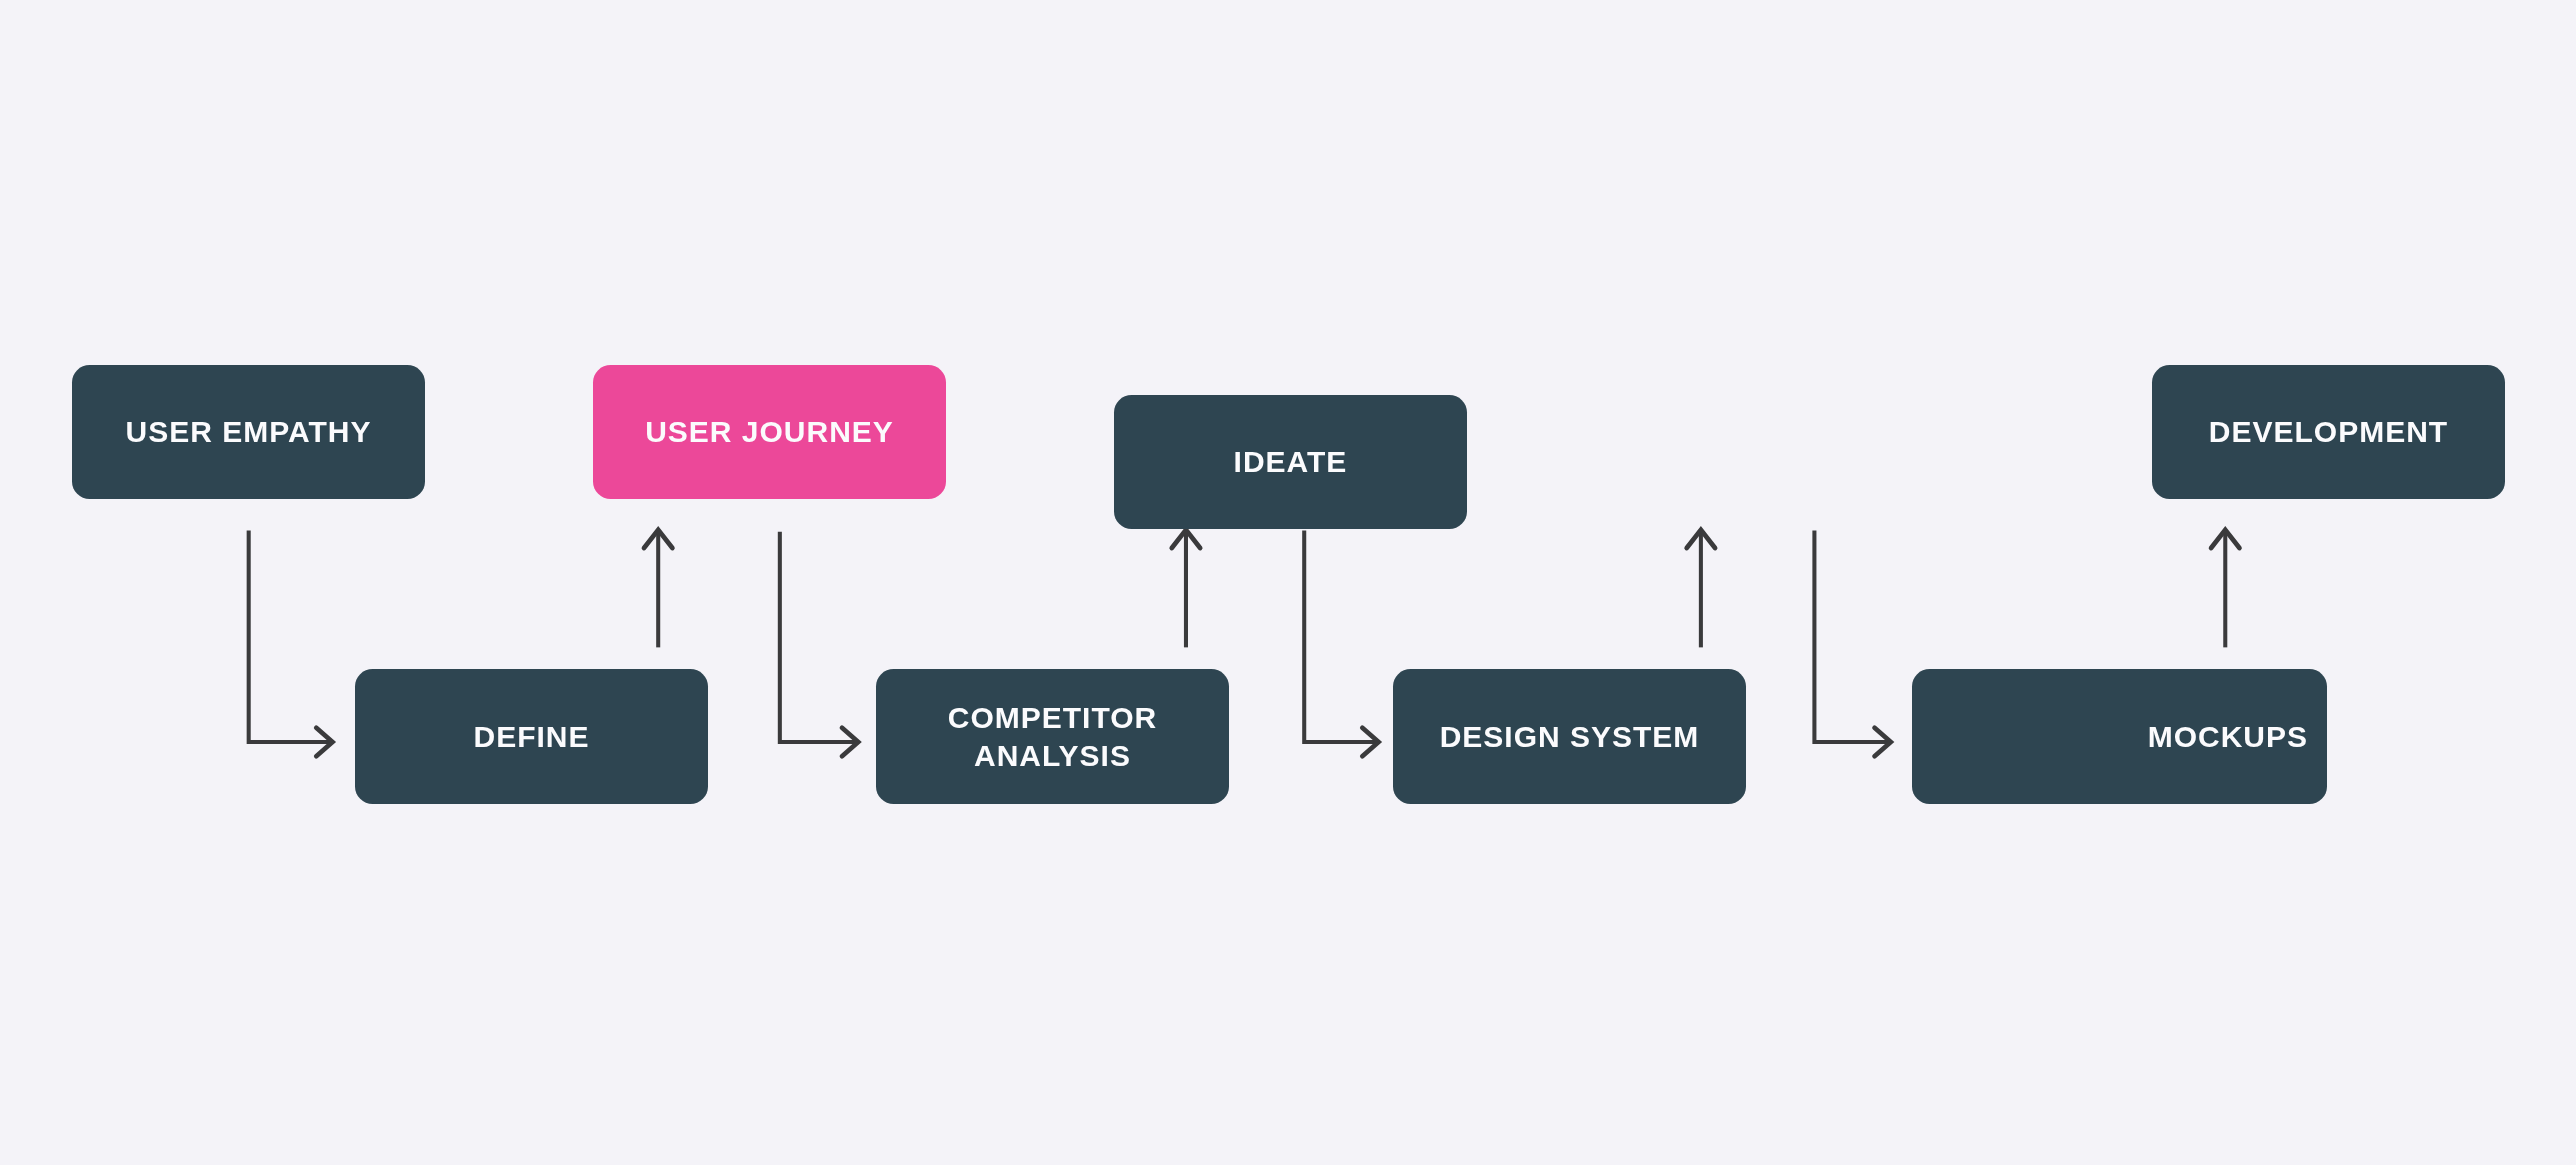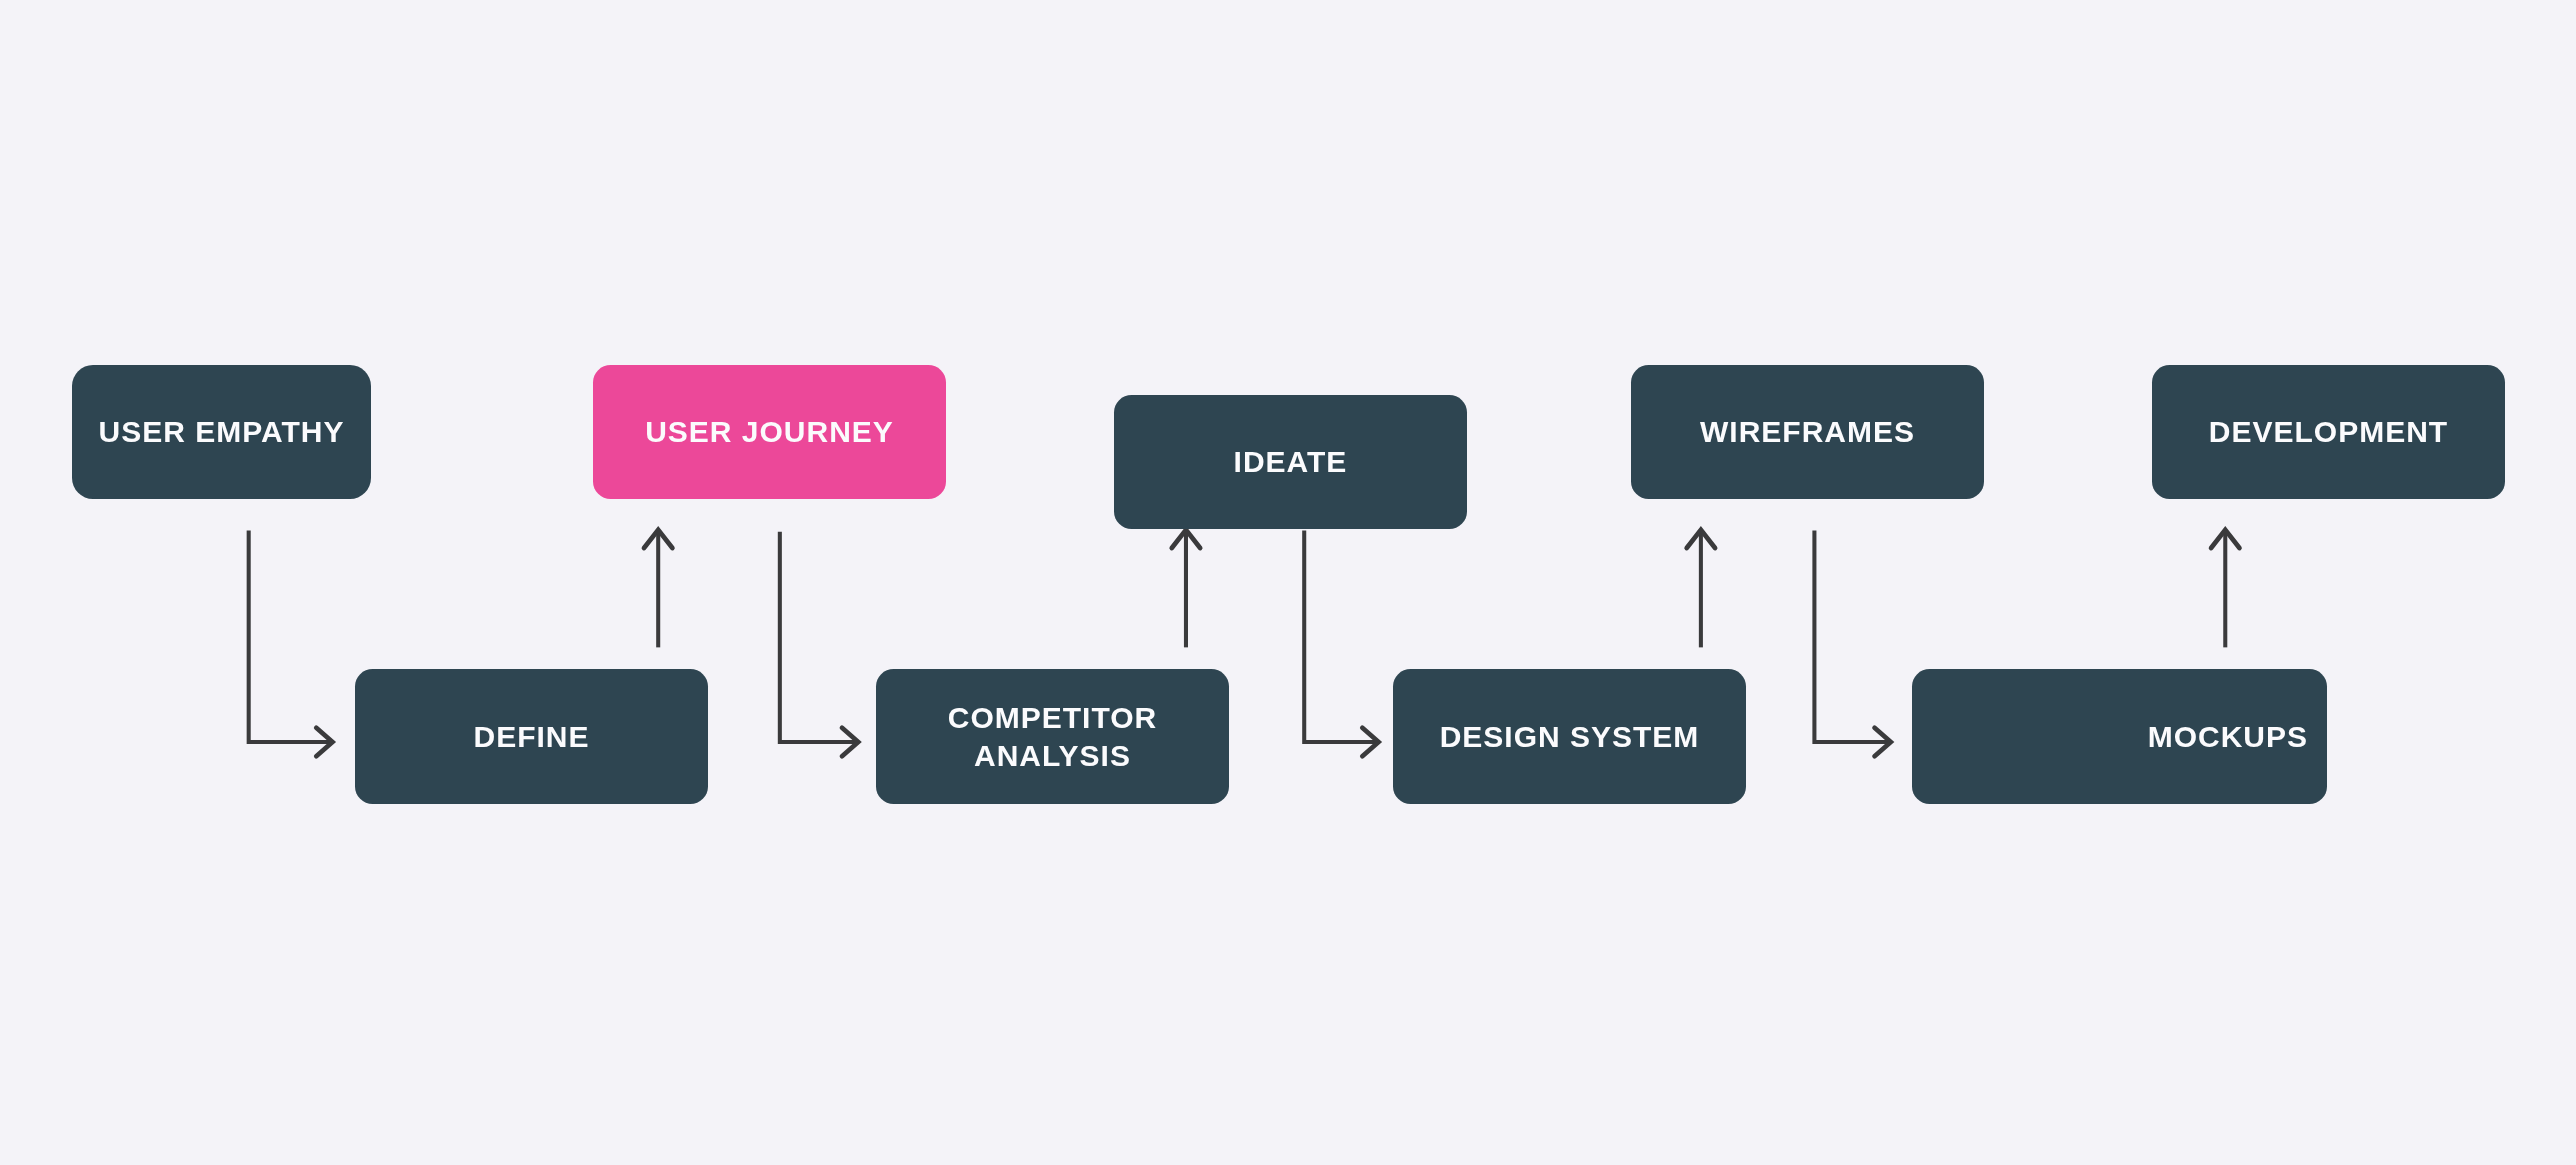--- a/index.html
+++ b/index.html
@@ -70,31 +70,28 @@
       <g>
         <path d="M2685 785 L2685 1098 L2798 1098" fill="none" stroke="#3a3a3c" stroke-width="6" stroke-linejoin="miter"></path>
         <path d="M2774 1077 L2798 1098 L2774 1119" fill="none" stroke="#3a3a3c" stroke-width="7" stroke-linecap="round" stroke-linejoin="miter"></path>
       </g>
       <g>
         <path d="M3293 958 L3293 784" fill="none" stroke="#3a3a3c" stroke-width="6" stroke-linejoin="miter"></path>
         <path d="M3272 811 L3293 784 L3314 811" fill="none" stroke="#3a3a3c" stroke-width="7" stroke-linecap="round" stroke-linejoin="miter"></path>
       </g>
     </svg>
 
-  <div class="node" style="left: 72px; top: 365px; width: 299px; height: 134px; background: rgb(46, 69, 81); color: rgb(251, 251, 253); border-radius: 21px;">
+  <div class="node" style="left: 72px; top: 365px; width: 353px; height: 134px; background: rgb(46, 69, 81); color: rgb(251, 251, 253);">
     <span class="node-label">USER EMPATHY</span>
   </div>
   <div class="node" style="left: 593px; top: 365px; width: 353px; height: 134px; background: #ec4899; color: rgb(251, 251, 253);">
     <span class="node-label">USER JOURNEY</span>
   </div>
   <div class="node" style="left: 1114px; top: 365px; width: 353px; height: 134px; background: rgb(46, 69, 81); color: rgb(251, 251, 253); margin-top: 30px;">
     <span class="node-label">IDEATE</span>
-  </div>
-  <div class="node" style="left: 1631px; top: 365px; width: 353px; height: 134px; background: rgb(46, 69, 81); color: rgb(251, 251, 253);">
-    <span class="node-label">WIREFRAMES</span>
   </div>
   <div class="node" style="left: 2152px; top: 365px; width: 353px; height: 134px; background: rgb(46, 69, 81); color: rgb(251, 251, 253); align-items: center;">
     <span class="node-label">DEVELOPMENT</span>
   </div>
   <div class="node" style="left: 355px; top: 669px; width: 353px; height: 135px; background: rgb(46, 69, 81); color: rgb(251, 251, 253);">
     <span class="node-label">DEFINE</span>
   </div>
   <div class="node" style="left: 876px; top: 669px; width: 353px; height: 135px; background: rgb(46, 69, 81); color: rgb(251, 251, 253);">
     <span class="node-label">COMPETITOR ANALYSIS</span>
   </div>

